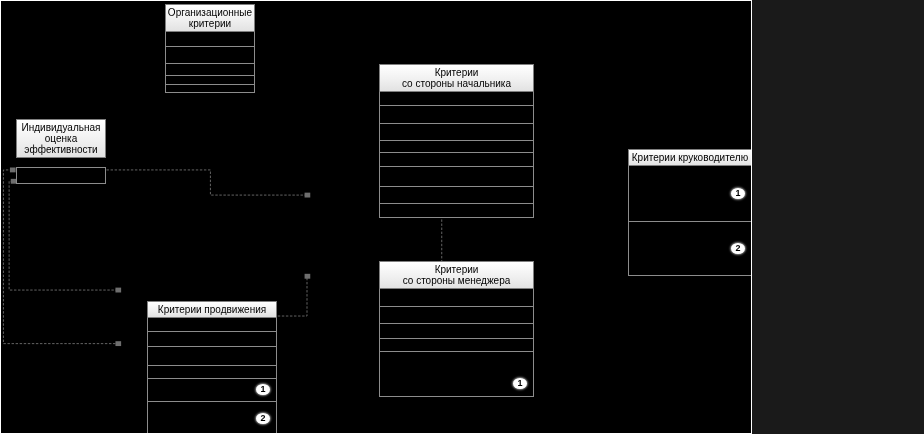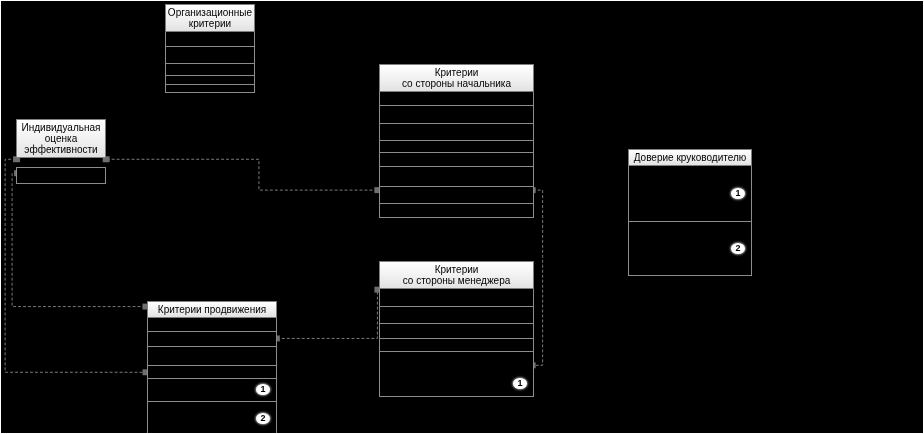--- a/index.html
+++ b/index.html
@@ -1,17 +1,17 @@
 <!DOCTYPE html>
 <html><head>
 <meta charset="utf-8">
 <style>
   html,body{margin:0;padding:0;background:#1a1a1a;}
   .canvas{
-    position:relative;width:924px;height:434px;background:#000;
+    position:relative;width:752px;height:434px;background:#000;
     border:1px solid #ffffff;box-sizing:border-box;overflow:hidden;
     font-family:"Liberation Sans", sans-serif;
   }
   svg.wires{position:absolute;left:0;top:0;width:100%;height:100%;}
   .entity{position:absolute;}
   .ehead{
     background:linear-gradient(180deg,#ffffff 0%,#efefef 60%,#e2e2e2 100%);
     border:1px solid #7f7f7f;color:#000;font-size:10px;line-height:11px;
     text-align:center;white-space:pre-line;padding:2px 1px;box-sizing:border-box;
   }
@@ -83,21 +83,21 @@
       <div class="erow" style="height:17px;"></div>
       <div class="erow" style="height:12px;"></div>
       <div class="erow" style="height:14px;"></div>
       <div class="erow" style="height:20px;"></div>
       <div class="erow" style="height:17px;"></div>
       <div class="erow" style="height:14px;"></div>
     </div>
   </div>
 
   <div class="entity" style="left:627px;top:148px;width:124px;">
-    <div class="ehead">Доверие круководителю</div>
+    <div class="ehead">Критерии круководителю</div>
     <div class="ebody">
       <div class="erow" style="height:55px;">
         <span class="badge mid">1</span>
       </div>
       <div class="erow" style="height:54px;">
         <span class="badge mid">2</span>
       </div>
     </div>
   </div>
 

